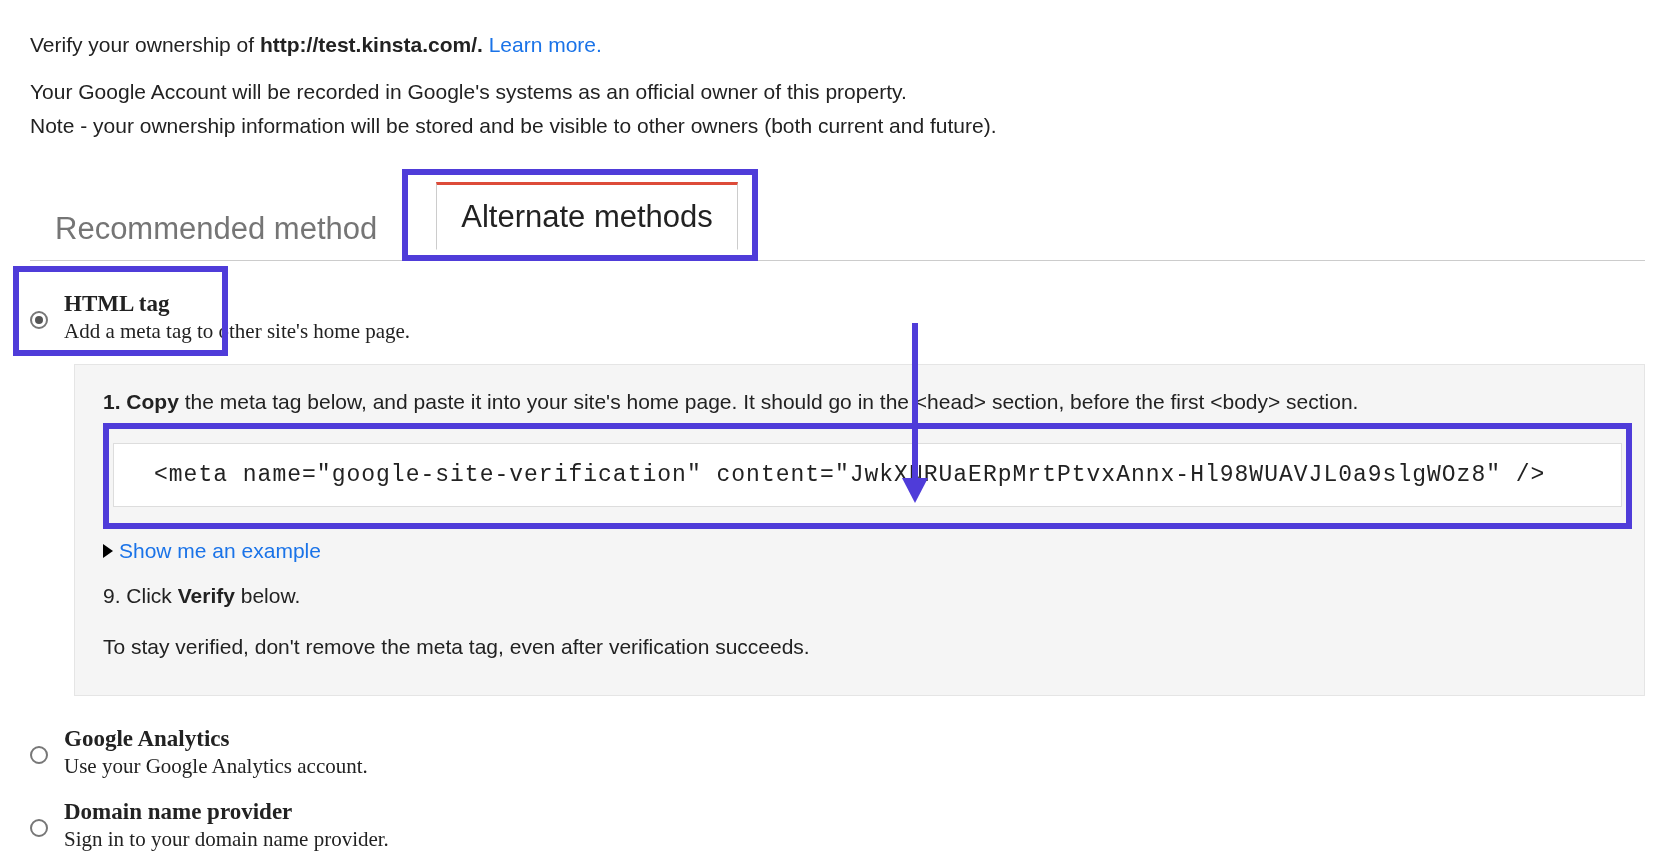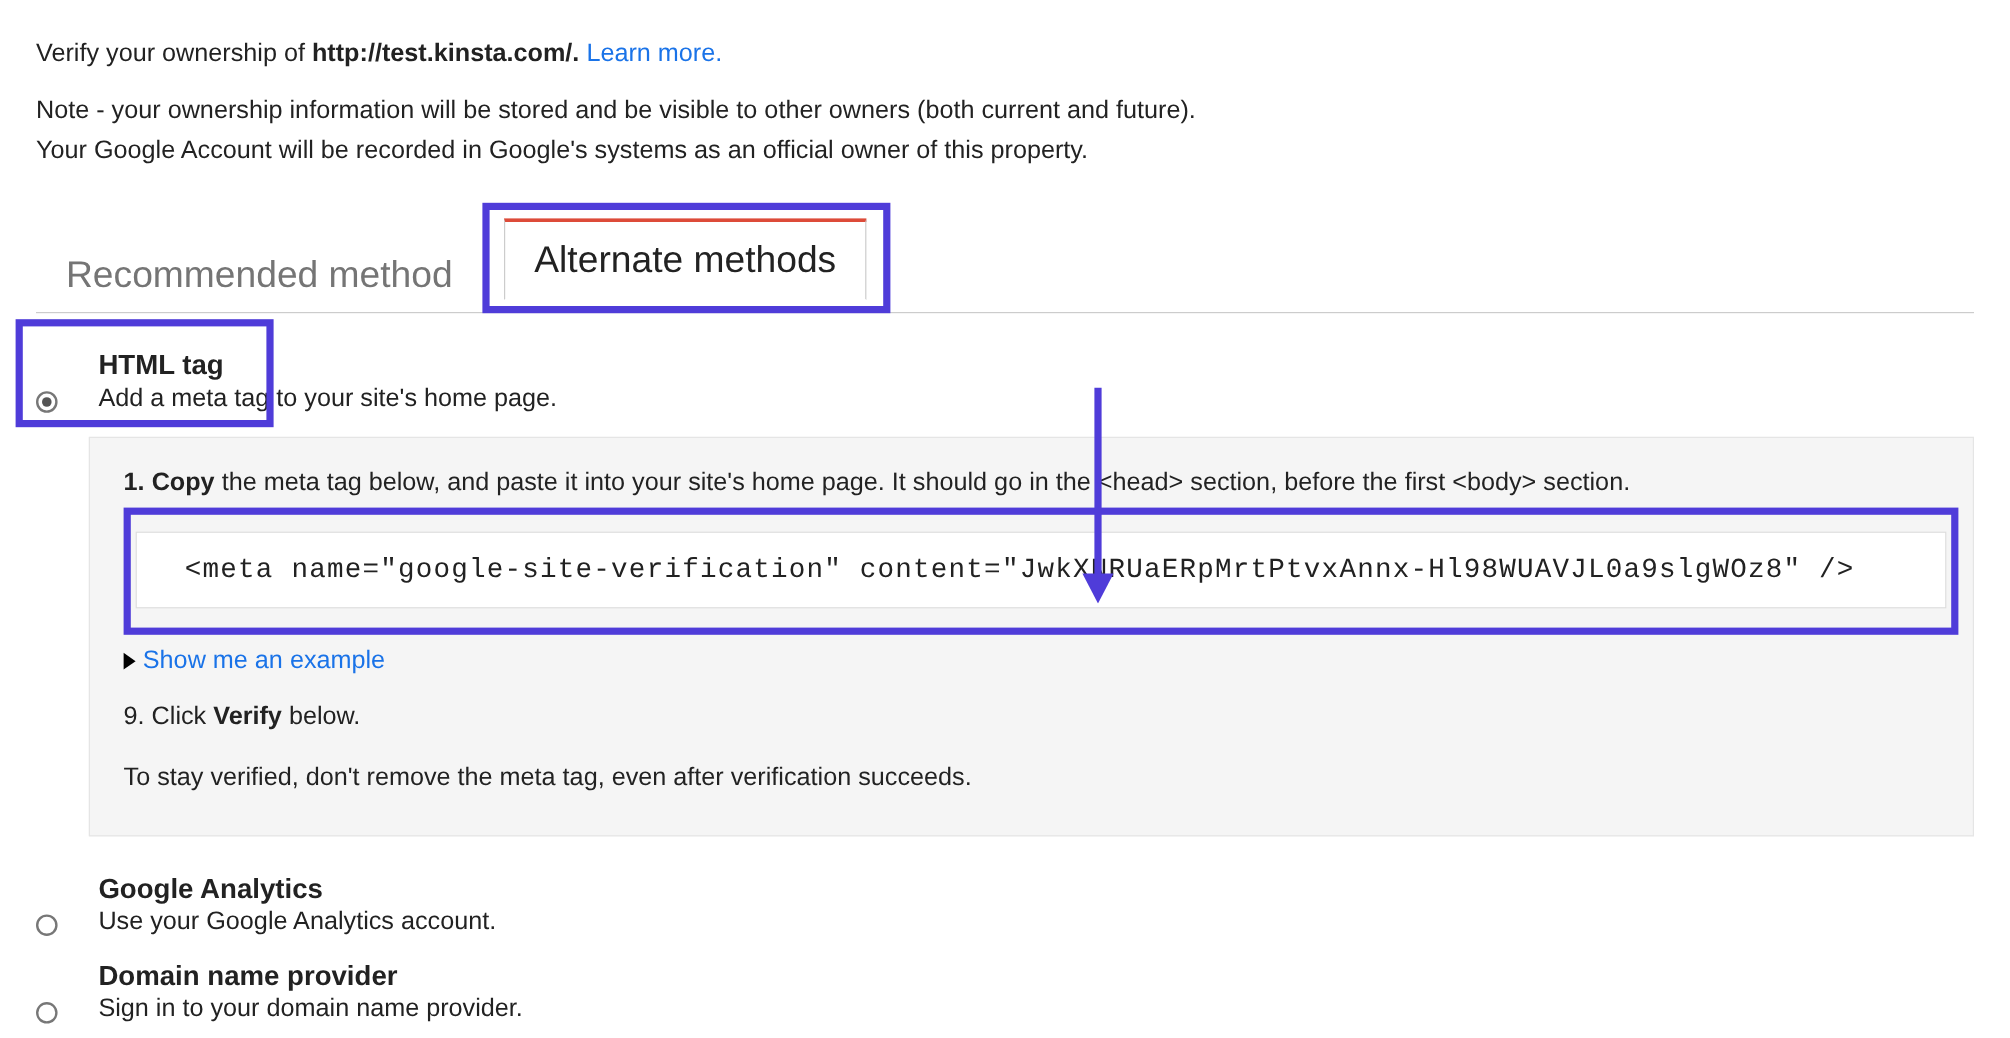--- a/index.html
+++ b/index.html
@@ -36,32 +36,33 @@
   }
   .tab.active {
     color: #222;
     border: 1px solid #ccc;
     border-top: 3px solid #dd4b39;
     border-bottom: 1px solid #fff;
     background: #fff;
   }
   .highlight-tab {
     border: 6px solid #4f3cd9;
-    padding: 6px 14px 6px 12px;
+    padding: 6px 14px 6px 28px;
     display: inline-block;
     position: relative;
     top: 1px;
   }
   .options { margin-top: 30px; }
   .option {
     display: flex;
-    align-items: flex-end;
-    gap: 34px;
+    align-items: center;
+    gap: 16px;
     margin-bottom: 20px;
     position: relative;
+    font-family: Liberation Serif, serif;
   }
   .radio {
     width: 18px;
     height: 18px;
     border-radius: 50%;
     border: 2px solid #777;
     margin-top: 5px;
     flex-shrink: 0;
     display: flex;
     align-items: center;
@@ -138,22 +139,22 @@
 </style>
 </head>
 <body>
 
 <div class="intro">
   <p>
     <span>Verify your ownership of </span><span class="bold">http://test.kinsta.com/.</span>
     <a href="#">Learn more.</a>
   </p>
   <p style="height:10px"></p>
+  <p>Your Google Account will be recorded in Google's systems as an official owner of this property.</p>
   <p>Note - your ownership information will be stored and be visible to other owners (both current and future).</p>
-  <p>Your Google Account will be recorded in Google's systems as an official owner of this property.</p>
 </div>
 
 <div style="position:relative">
   <svg class="arrow-annotation" viewBox="0 0 30 180">
     <line x1="15" y1="0" x2="15" y2="160" stroke="#4f3cd9" stroke-width="6"></line>
     <polygon points="15,180 2,155 28,155" fill="#4f3cd9"></polygon>
   </svg>
 
   <div class="tabs">
     <div class="tab">Recommended method</div>
@@ -162,21 +163,21 @@
     </div>
   </div>
 
   <div class="options">
 
     <div class="option">
       <div class="highlight-radio"></div>
       <div class="radio checked"></div>
       <div>
         <div class="opt-title">HTML tag</div>
-        <div class="opt-desc">Add a meta tag to your site's home page.</div>
+        <div class="opt-desc">Add a meta tag to other site's home page.</div>
       </div>
     </div>
 
     <div class="panel">
       <p>
         <span class="step-num">1.</span>
         <span class="step-num" style="font-weight:bold">Copy</span><span> the meta tag below, and paste it into your site's home page. It should go in the &lt;head&gt; section, before the first &lt;body&gt; section.</span>
       </p>
       <div class="highlight-code">
         <div class="code-box">&lt;meta name="google-site-verification" content="JwkXNRUaERpMrtPtvxAnnx-Hl98WUAVJL0a9slgWOz8" /&gt;</div>

